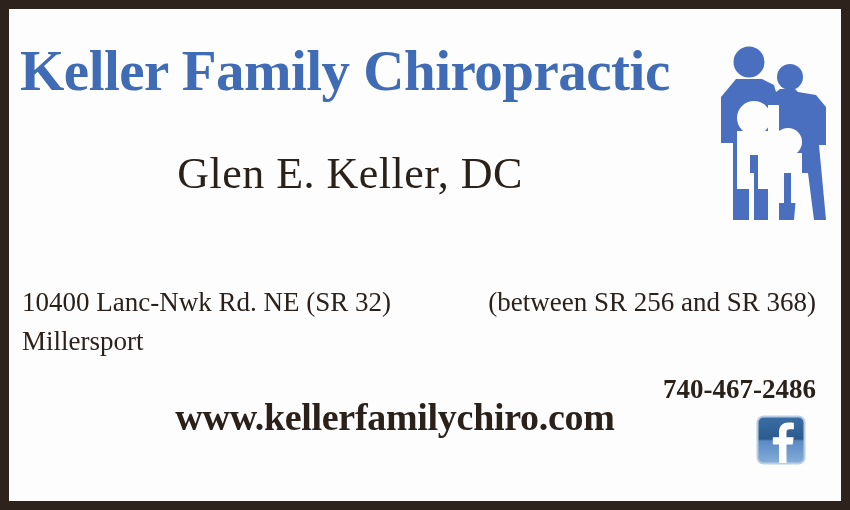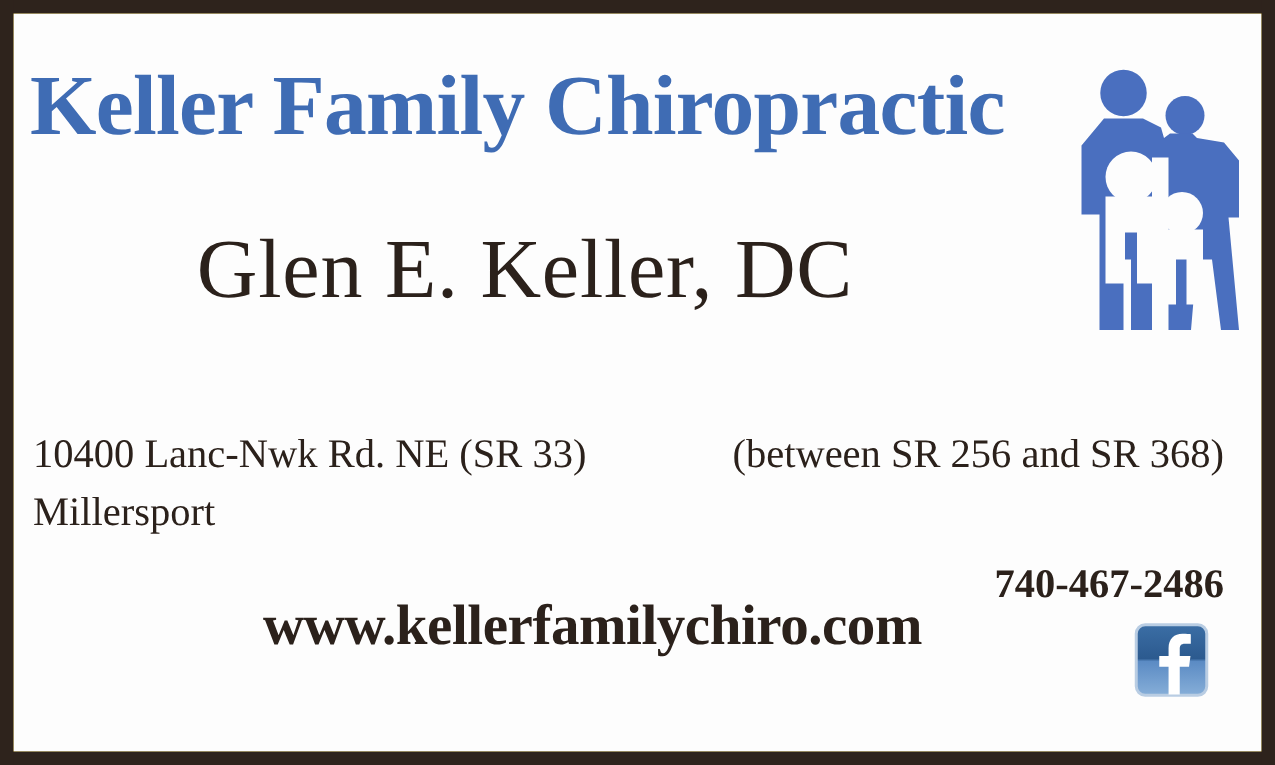--- a/index.html
+++ b/index.html
@@ -10,21 +10,21 @@
   }
   body {
     font-family: "Liberation Serif", "DejaVu Serif", serif;
   }
 
   #card {
     position: relative;
     width: 850px;
     height: 510px;
     box-sizing: border-box;
-    background: #fde047;
+    background: #fef9c3;
     overflow: hidden;
   }
 
   
   .frame-edge {
     position: absolute;
     background: #2e231c;
     pointer-events: none;
   }
   .frame-top    { left: 0;  top: 0;    width: 850px; height: 9px; }
@@ -52,21 +52,21 @@
     line-height: 1;
   }
 
   
   #doctor-name {
     position: absolute;
     left: 0;
     top: 150px;
     width: 700px;
     text-align: center;
-    font-size: 56px;
+    font-size: 44px;
     color: #2b211b;
     letter-spacing: 0.5px;
     white-space: nowrap;
     line-height: 1.1;
   }
 
   
   .addr-row {
     position: absolute;
     left: 22px;
@@ -136,21 +136,21 @@
   <div class="frame-edge frame-top"></div>
   <div class="frame-edge frame-bottom"></div>
   <div class="frame-edge frame-left"></div>
   <div class="frame-edge frame-right"></div>
 
   <div id="practice-name">Keller Family Chiropractic</div>
 
   <div id="doctor-name">Glen E. Keller, DC</div>
 
   <div class="addr-row" id="addr-row-1">
-    <span class="addr-left">10400 Lanc-Nwk Rd. NE (SR 33)</span>
+    <span class="addr-left">10400 Lanc-Nwk Rd. NE (SR 32)</span>
     <span class="addr-right">(between SR 256 and SR 368)</span>
   </div>
 
   <div class="addr-row" id="addr-row-2">
     <span class="addr-left">Millersport</span>
     <span class="addr-right bold">740-467-2486</span>
   </div>
 
   <div id="website">www.kellerfamilychiro.com</div>
 

